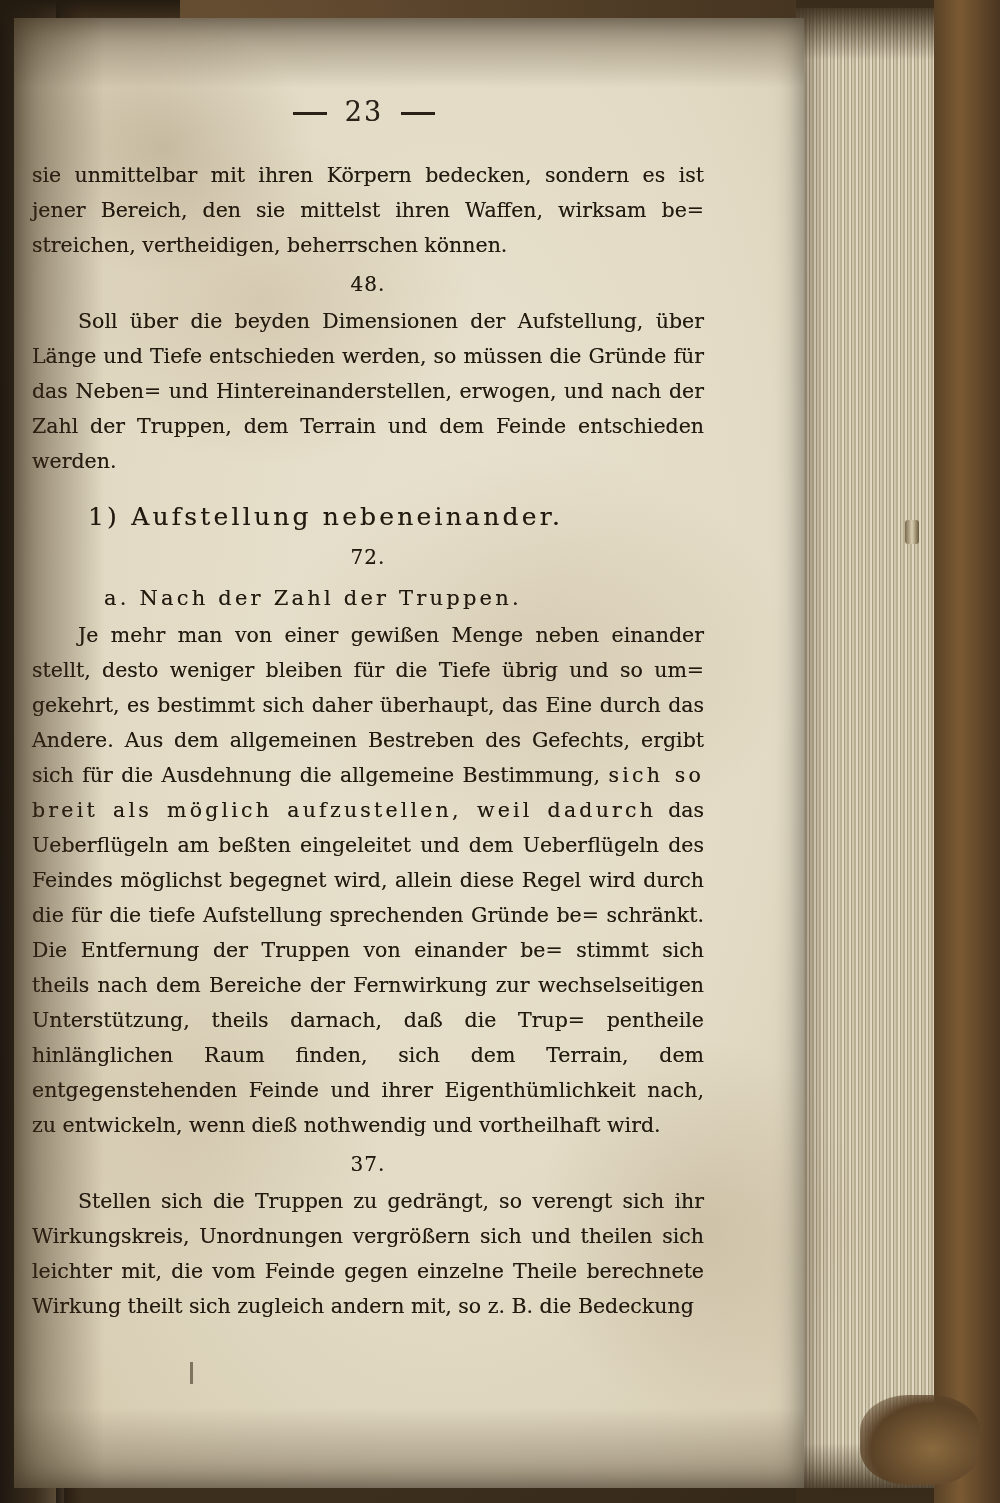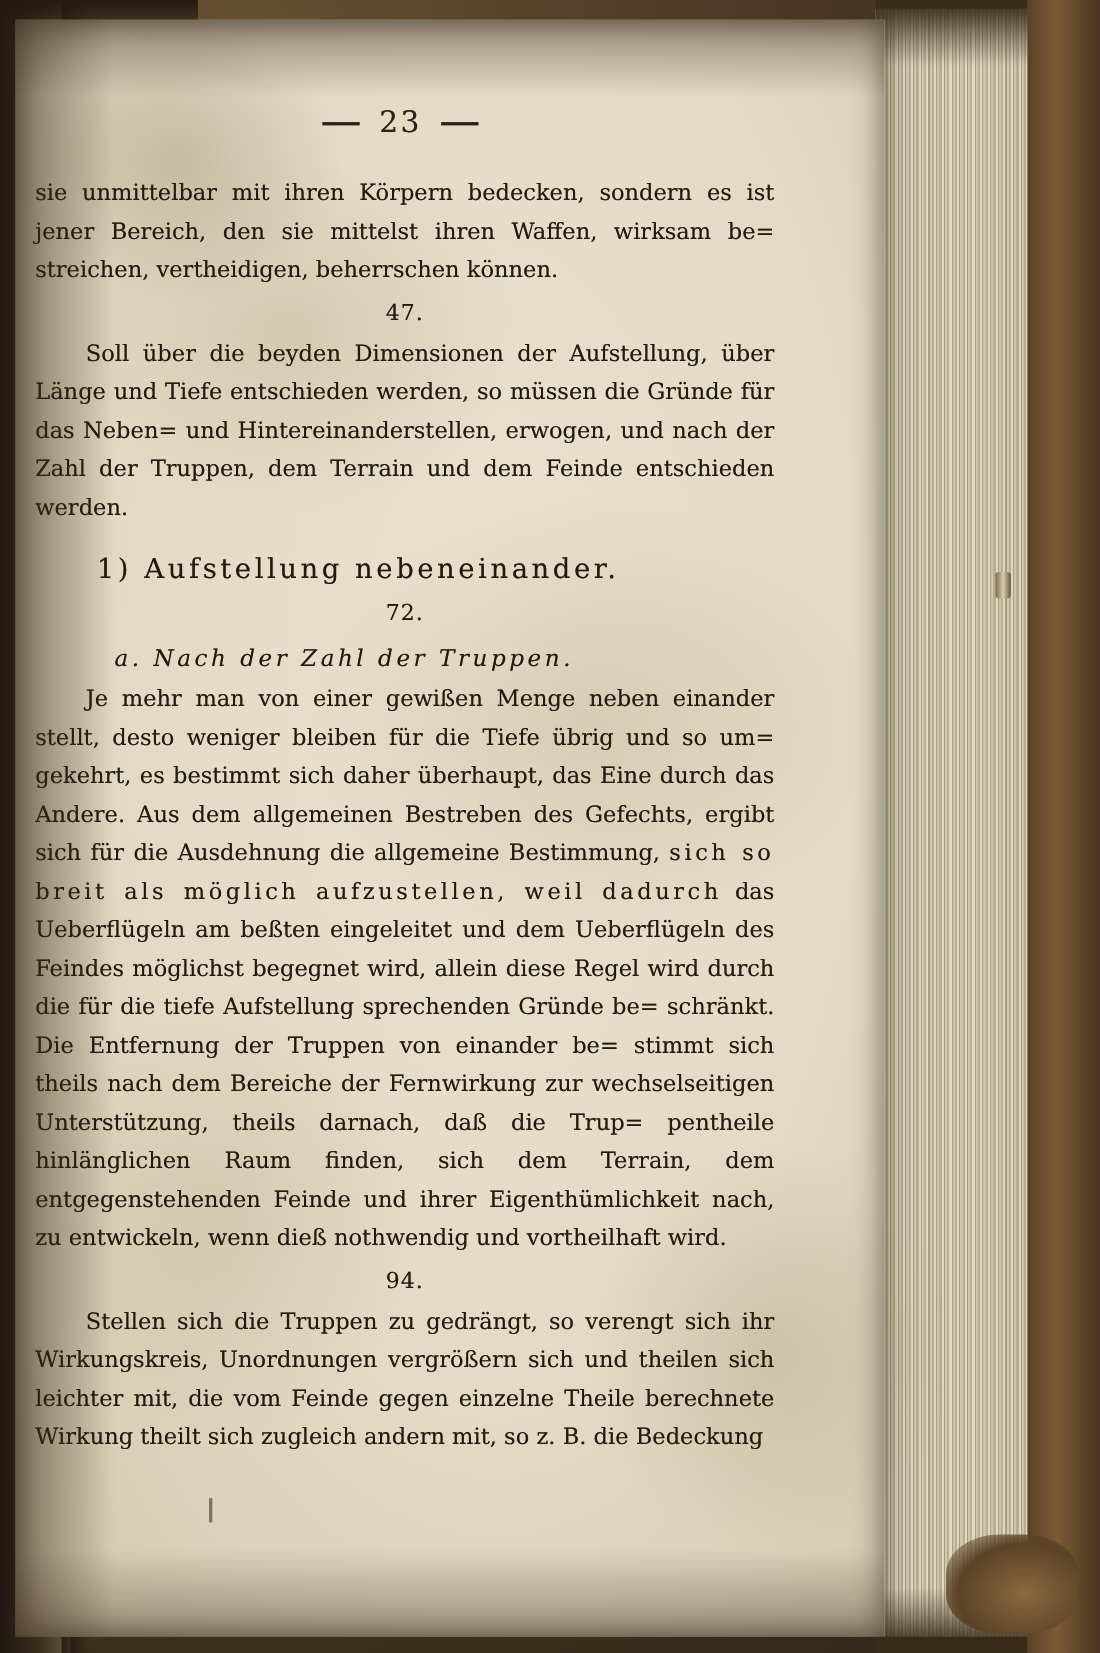--- a/index.html
+++ b/index.html
@@ -153,21 +153,20 @@
     font-size: 25px;
     letter-spacing: 2.2px;
     padding-left: 56px;
   }
 
   .heading2 {
     margin: 6px 0 2px 0;
     font-size: 21px;
     letter-spacing: 2.4px;
     padding-left: 72px;
-    font-style: italic;
   }
 
   .spaced { letter-spacing: 3.2px; }
 
   
   .body-text, .folio {
     text-shadow: 0 0 .6px rgba(34,25,15,.55);
   }
 
   
@@ -254,21 +253,21 @@
       </div>
 
       <div class="body-text">
 
         <p class="para">
           <span>sie unmittelbar mit ihren Körpern bedecken, sondern es ist</span>
           <span>jener Bereich, den sie mittelst ihren Waffen, wirksam be=</span>
           <span>streichen, vertheidigen, beherrschen können.</span>
         </p>
 
-        <div class="secnum">47.</div>
+        <div class="secnum">48.</div>
 
         <p class="para indent">
           <span>Soll über die beyden Dimensionen der Aufstellung, über</span>
           <span>Länge und Tiefe entschieden werden, so müssen die Gründe</span>
           <span>für das Neben= und Hintereinanderstellen, erwogen, und</span>
           <span>nach der Zahl der Truppen, dem Terrain und dem Feinde</span>
           <span>entschieden werden.</span>
         </p>
 
         <div class="heading1 spaced">1) Aufstellung nebeneinander.</div>
@@ -288,21 +287,21 @@
           <span>des Feindes möglichst begegnet wird, allein diese Regel wird</span>
           <span>durch die für die tiefe Aufstellung sprechenden Gründe be=</span>
           <span>schränkt. Die Entfernung der Truppen von einander be=</span>
           <span>stimmt sich theils nach dem Bereiche der Fernwirkung zur</span>
           <span>wechselseitigen Unterstützung, theils darnach, daß die Trup=</span>
           <span>pentheile hinlänglichen Raum finden, sich dem Terrain, dem</span>
           <span>entgegenstehenden Feinde und ihrer Eigenthümlichkeit nach,</span>
           <span>zu entwickeln, wenn dieß nothwendig und vortheilhaft wird.</span>
         </p>
 
-        <div class="secnum">94.</div>
+        <div class="secnum">37.</div>
 
         <p class="para indent">
           <span>Stellen sich die Truppen zu gedrängt, so verengt sich ihr</span>
           <span>Wirkungskreis, Unordnungen vergrößern sich und theilen sich</span>
           <span>leichter mit, die vom Feinde gegen einzelne Theile berechnete</span>
           <span>Wirkung theilt sich zugleich andern mit, so z. B. die Bedeckung</span>
         </p>
 
       </div>
     </div>

